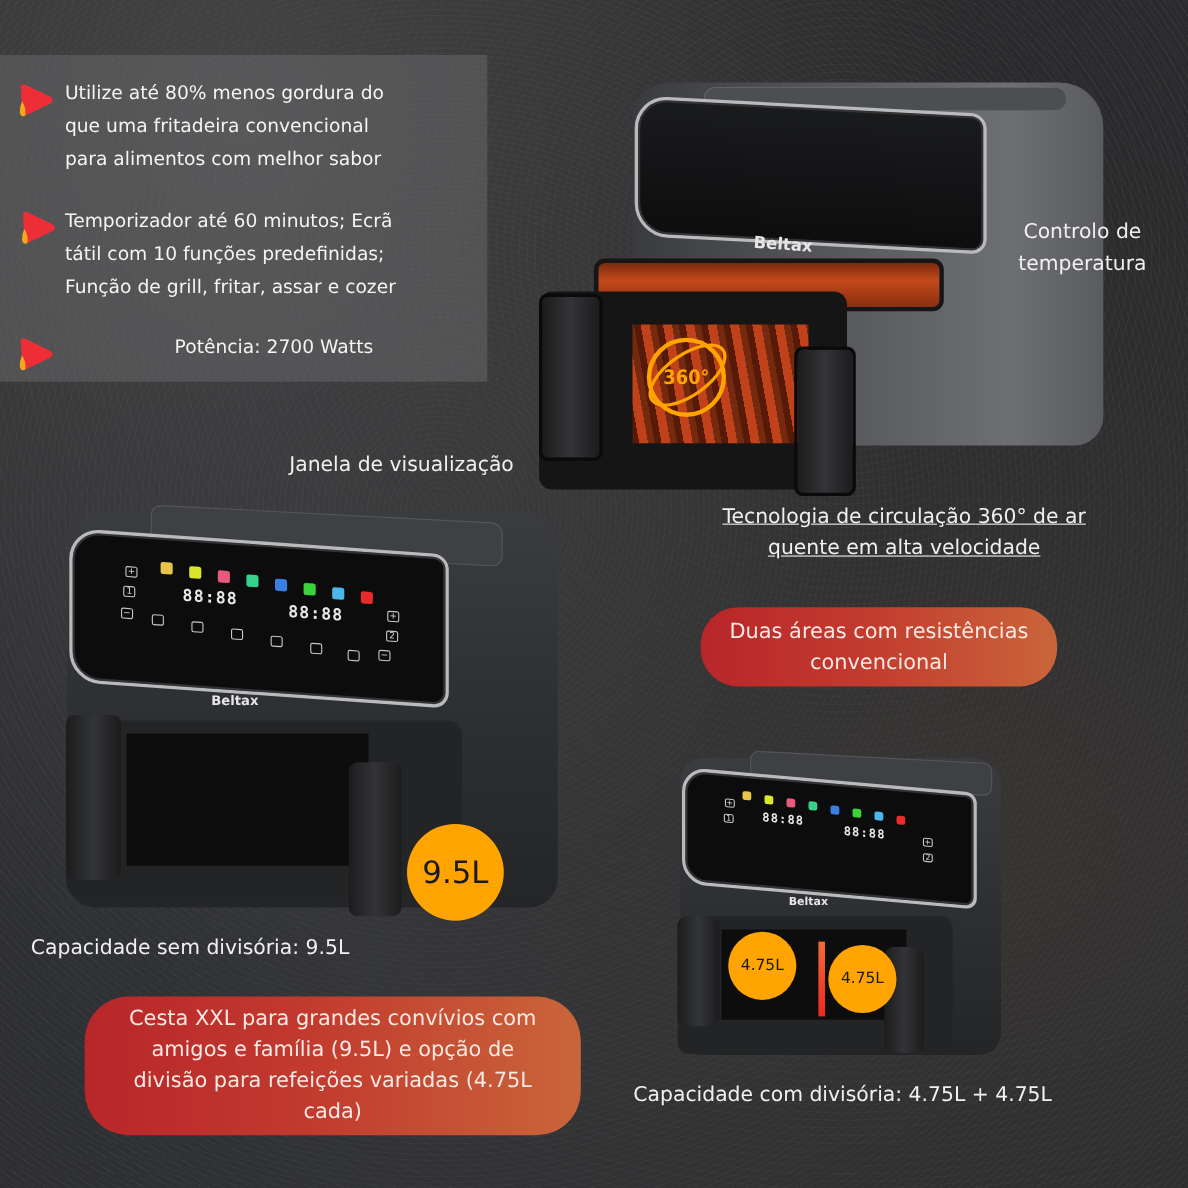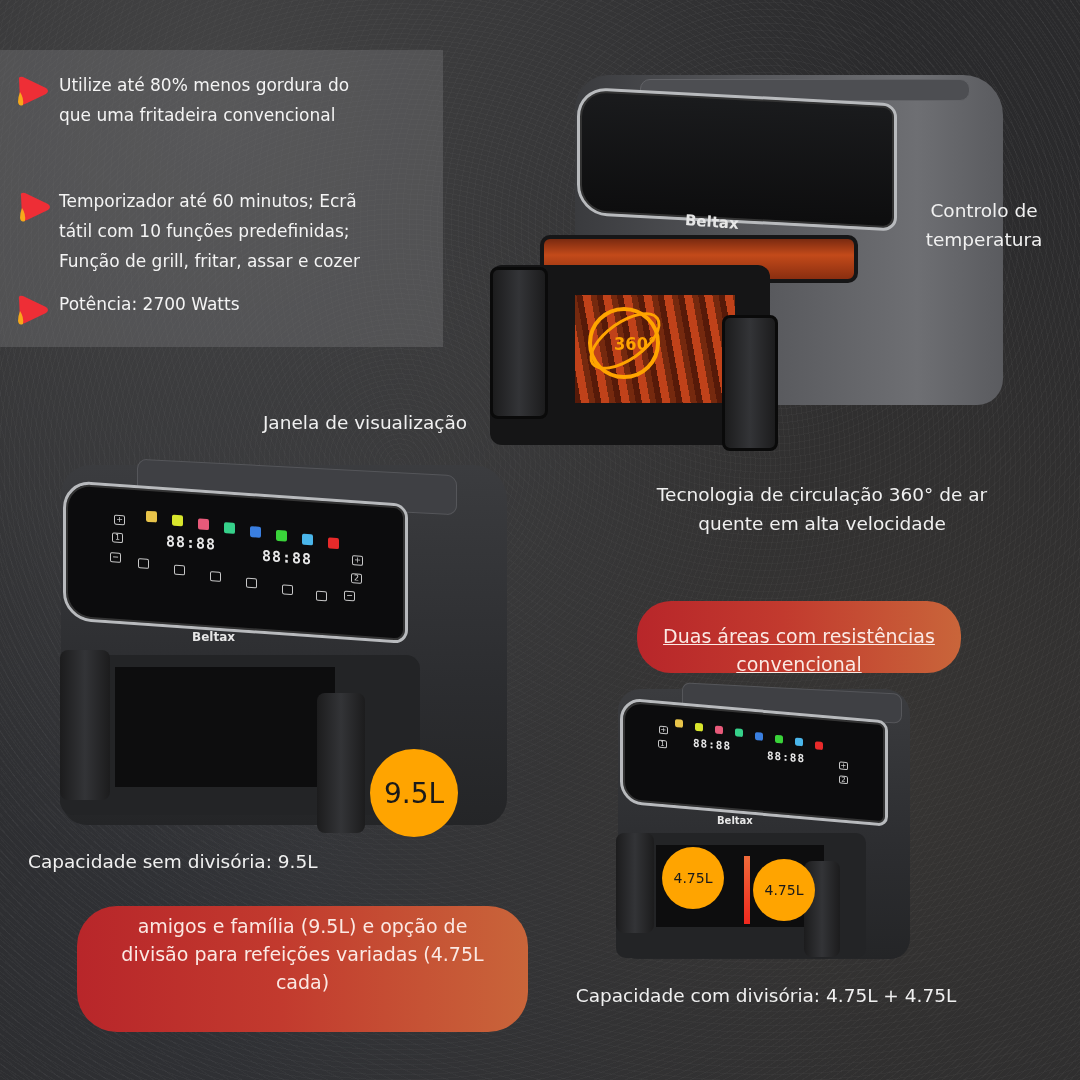--- a/index.html
+++ b/index.html
@@ -61,34 +61,35 @@
 
 <div class="abs feature-panel">
   <div class="feature" style="top:20px;height:92px;">
     <svg class="bullet" viewBox="0 0 36 34">
       <path d="M4 6 Q3 2 8 3 L31 14 Q35 17 31 20 L10 30 Q5 32 5 27 Z" fill="#ee2e36"></path>
       <path d="M5 18 Q9 24 8 31 Q4 33 3 28 Q3 23 5 18 Z" fill="#f7a81b"></path>
     </svg>
     <div class="txt">
       <div>Utilize até 80% menos gordura do</div>
       <div>que uma fritadeira convencional</div>
+      <div>para alimentos com melhor sabor</div>
     </div>
   </div>
   <div class="feature" style="top:136px;height:92px;">
     <svg class="bullet" viewBox="0 0 36 34" style="left:17px;">
       <path d="M4 6 Q3 2 8 3 L31 14 Q35 17 31 20 L10 30 Q5 32 5 27 Z" fill="#ee2e36"></path>
       <path d="M5 18 Q9 24 8 31 Q4 33 3 28 Q3 23 5 18 Z" fill="#f7a81b"></path>
     </svg>
     <div class="txt">
       <div>Temporizador até 60 minutos; Ecrã</div>
       <div>tátil com 10 funções predefinidas;</div>
       <div>Função de grill, fritar, assar e cozer</div>
     </div>
   </div>
-  <div class="feature" style="top:239px;height:32px;">
+  <div class="feature" style="top:251px;height:32px;text-align:center;">
     <svg class="bullet" viewBox="0 0 36 34">
       <path d="M4 6 Q3 2 8 3 L31 14 Q35 17 31 20 L10 30 Q5 32 5 27 Z" fill="#ee2e36"></path>
       <path d="M5 18 Q9 24 8 31 Q4 33 3 28 Q3 23 5 18 Z" fill="#f7a81b"></path>
     </svg>
     <div class="txt">
       <div>Potência: 2700 Watts</div>
     </div>
   </div>
 </div>
 
@@ -100,37 +101,37 @@
 
   <div class="abs panel-glass" style="left:97px;top:20px;width:320px;height:128px;border-radius:30px 14px 14px 30px;transform:skewY(3deg);background:linear-gradient(180deg,#1a1b1d,#0d0d0e);"></div>
 
   <div class="abs brand" style="left:205px;top:138px;font-size:15px;transform:rotate(4deg);">Beltax</div>
 
   <div class="abs" style="left:10px;top:160px;width:370px;height:210px;">
     <div class="abs" style="left:50px;top:0;width:318px;height:48px;border-radius:10px;background:linear-gradient(180deg,#7a2a10,#c34a1a 40%,#8a2e10);border:4px solid #161617;"></div>
     <div class="abs" style="left:0;top:30px;width:280px;height:180px;border-radius:12px;background:#151516;"></div>
     <div class="abs" style="left:85px;top:60px;width:160px;height:108px;background:repeating-linear-gradient(80deg,#5a1a08 0 6px,#c9441a 6px 14px,#7a2a0e 14px 20px);opacity:0.95;"></div>
 
-    <div class="abs" style="left:98px;top:72px;width:72px;height:72px;border:4px solid #ffa400;border-radius:50%;display:flex;align-items:center;justify-content:flex-end;">
+    <div class="abs" style="left:98px;top:72px;width:72px;height:72px;border:4px solid #ffa400;border-radius:50%;display:flex;align-items:center;justify-content:center;">
       <div class="abs" style="left:-8px;top:10px;width:82px;height:40px;border:3px solid #ffa400;border-radius:50%;transform:rotate(-35deg);"></div>
       <span style="color:#ffa400;font-weight:bold;font-size:18px;font-family:'DejaVu Sans Condensed','DejaVu Sans',sans-serif;position:relative;">360°</span>
     </div>
     <div class="abs handle" style="left:0;top:32px;width:58px;height:152px;border:3px solid #0a0a0a;"></div>
     <div class="abs handle" style="left:232px;top:80px;width:56px;height:136px;border:3px solid #0a0a0a;"></div>
   </div>
 </div>
 
 <div class="abs caption" style="left:900px;top:196px;width:168px;">
   <div>Controlo de</div>
   <div>temperatura</div>
 </div>
 
 <div class="abs caption" style="left:240px;top:408px;width:250px;">Janela de visualização</div>
 
-<div class="abs caption" style="left:618px;top:480px;width:408px;">
+<div class="abs caption" style="left:618px;top:455px;width:408px;text-decoration:underline;">
   <div>Tecnologia de circulação 360° de ar</div>
   <div>quente em alta velocidade</div>
 </div>
 
 <div class="abs" style="left:55px;top:455px;width:460px;height:385px;">
   <div class="abs body-dark" style="left:6px;top:10px;width:446px;height:360px;border-radius:30px 34px 26px 26px;"></div>
   <div class="abs" style="left:82px;top:12px;width:320px;height:40px;border-radius:10px;background:#3f4044;border:1px solid #55565a;transform:skewY(3deg);"></div>
 
   <div class="abs panel-glass" style="left:8px;top:37px;width:345px;height:140px;border-radius:28px 14px 14px 28px;transform:skewY(4deg);">
     <div class="tbtn" style="left:48px;top:28px;">+</div>
@@ -163,26 +164,27 @@
   <div class="abs handle" style="left:5px;top:195px;width:50px;height:150px;"></div>
   <div class="abs handle" style="left:262px;top:238px;width:48px;height:140px;"></div>
 </div>
 
 <div class="abs badge" style="left:370px;top:749px;width:88px;height:88px;">
   <span style="font-size:28px;">9.5L</span>
 </div>
 
 <div class="abs caption" style="left:28px;top:847px;width:330px;text-align:left;">Capacidade sem divisória: 9.5L</div>
 
-<div class="abs pill" style="left:637px;top:601px;width:324px;height:72px;padding-top:21px;text-decoration:underline;">
+<div class="abs pill" style="left:637px;top:552px;width:324px;height:72px;padding-top:8px;">
   <div>Duas áreas com resistências</div>
   <div>convencional</div>
 </div>
 
 <div class="abs pill" style="left:77px;top:906px;width:451px;height:126px;border-radius:40px;padding-top:6px;">
+  <div>Cesta XXL para grandes convívios com</div>
   <div>amigos e família (9.5L) e opção de</div>
   <div>divisão para refeições variadas (4.75L</div>
   <div>cada)</div>
 </div>
 
 <div class="abs" style="left:612px;top:683px;width:300px;height:285px;">
   <div class="abs body-dark" style="left:6px;top:6px;width:292px;height:270px;border-radius:22px 26px 20px 20px;"></div>
   <div class="abs" style="left:70px;top:5px;width:220px;height:30px;border-radius:8px;background:#3f4044;border:1px solid #55565a;transform:skewY(3deg);"></div>
   <div class="abs panel-glass" style="left:8px;top:26px;width:268px;height:106px;border-radius:22px 10px 10px 22px;transform:skewY(5deg);">
     <div class="func-sq" style="left:52px;top:14px;width:8px;height:8px;background:#e8c44a;"></div>

